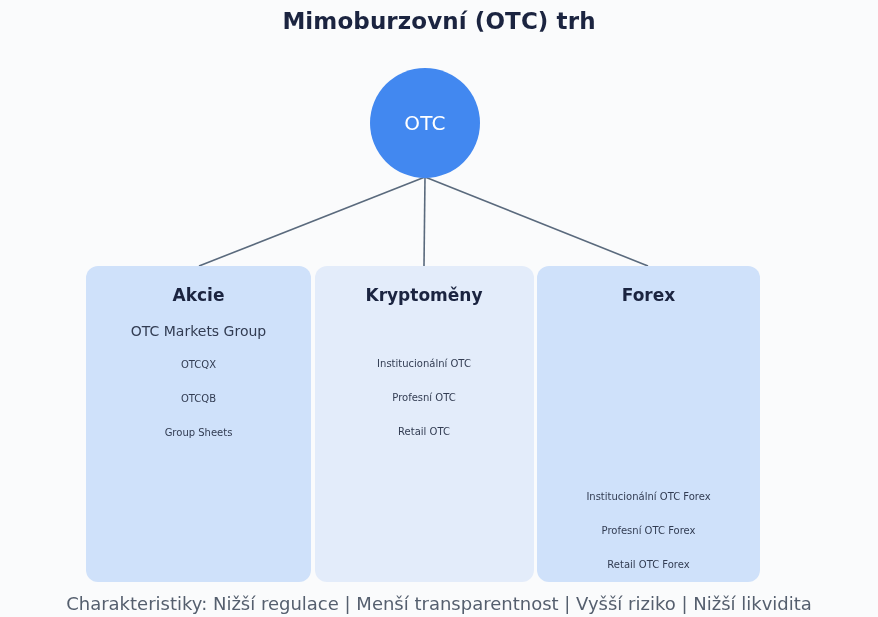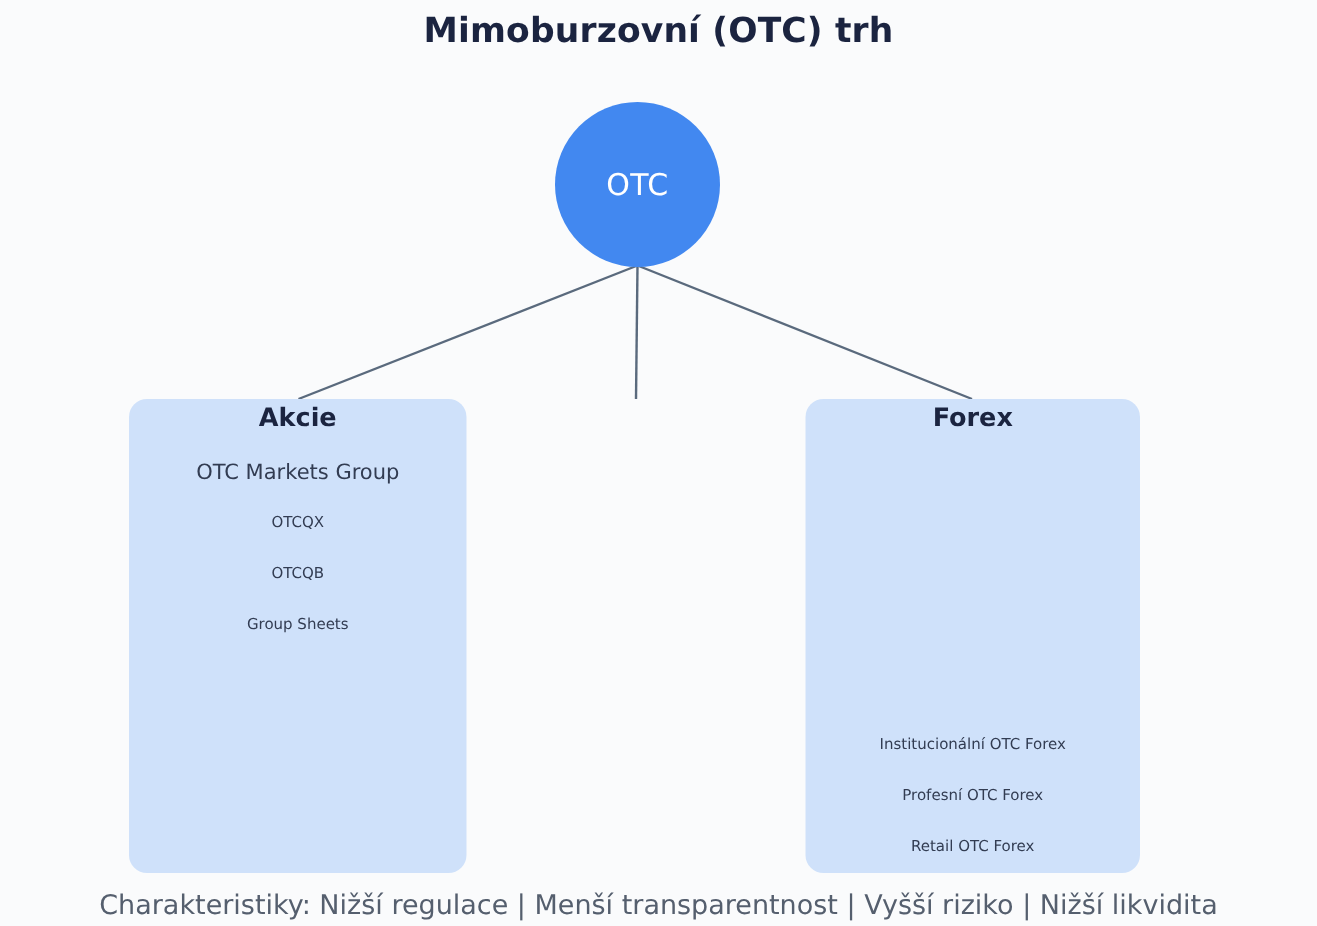--- a/index.html
+++ b/index.html
@@ -70,20 +70,21 @@
     left: 86px;
     top: 266px;
     width: 674px;
     height: 316px;
     display: flex;
     justify-content: space-between;
   }
   .branch-card {
     border-radius: 12px;
     box-sizing: border-box;
+    padding-top: 16px;
     display: flex;
     flex-direction: column;
     align-items: center;
   }
   .branch-card.card-0 { width: 225px; background: #cfe1fa; }
   .branch-card.card-1 { width: 219px; background: #e3ecfa; }
   .branch-card.card-2 { width: 223px; background: #cfe1fa; justify-content: space-between; }
 
   .card-heading {
     font-size: 17px;
@@ -146,20 +147,28 @@
     <div class="branch-card card-0">
       <div class="card-heading">Akcie</div>
       <div class="card-items">
         <div class="card-item lead">OTC Markets Group</div>
         <div class="card-item">OTCQX</div>
         <div class="card-item">OTCQB</div>
         <div class="card-item">Group Sheets</div>
       </div>
     </div>
 
+    <div class="branch-card card-1">
+      <div class="card-heading">Kryptoměny</div>
+      <div class="card-items">
+        <div class="card-item spacer-top">Institucionální OTC</div>
+        <div class="card-item">Profesní OTC</div>
+        <div class="card-item">Retail OTC</div>
+      </div>
+    </div>
 
     <div class="branch-card card-2">
       <div class="card-heading">Forex</div>
       <div class="card-items">
         <div class="card-item spacer-top">Institucionální OTC Forex</div>
         <div class="card-item">Profesní OTC Forex</div>
         <div class="card-item">Retail OTC Forex</div>
       </div>
     </div>
 

